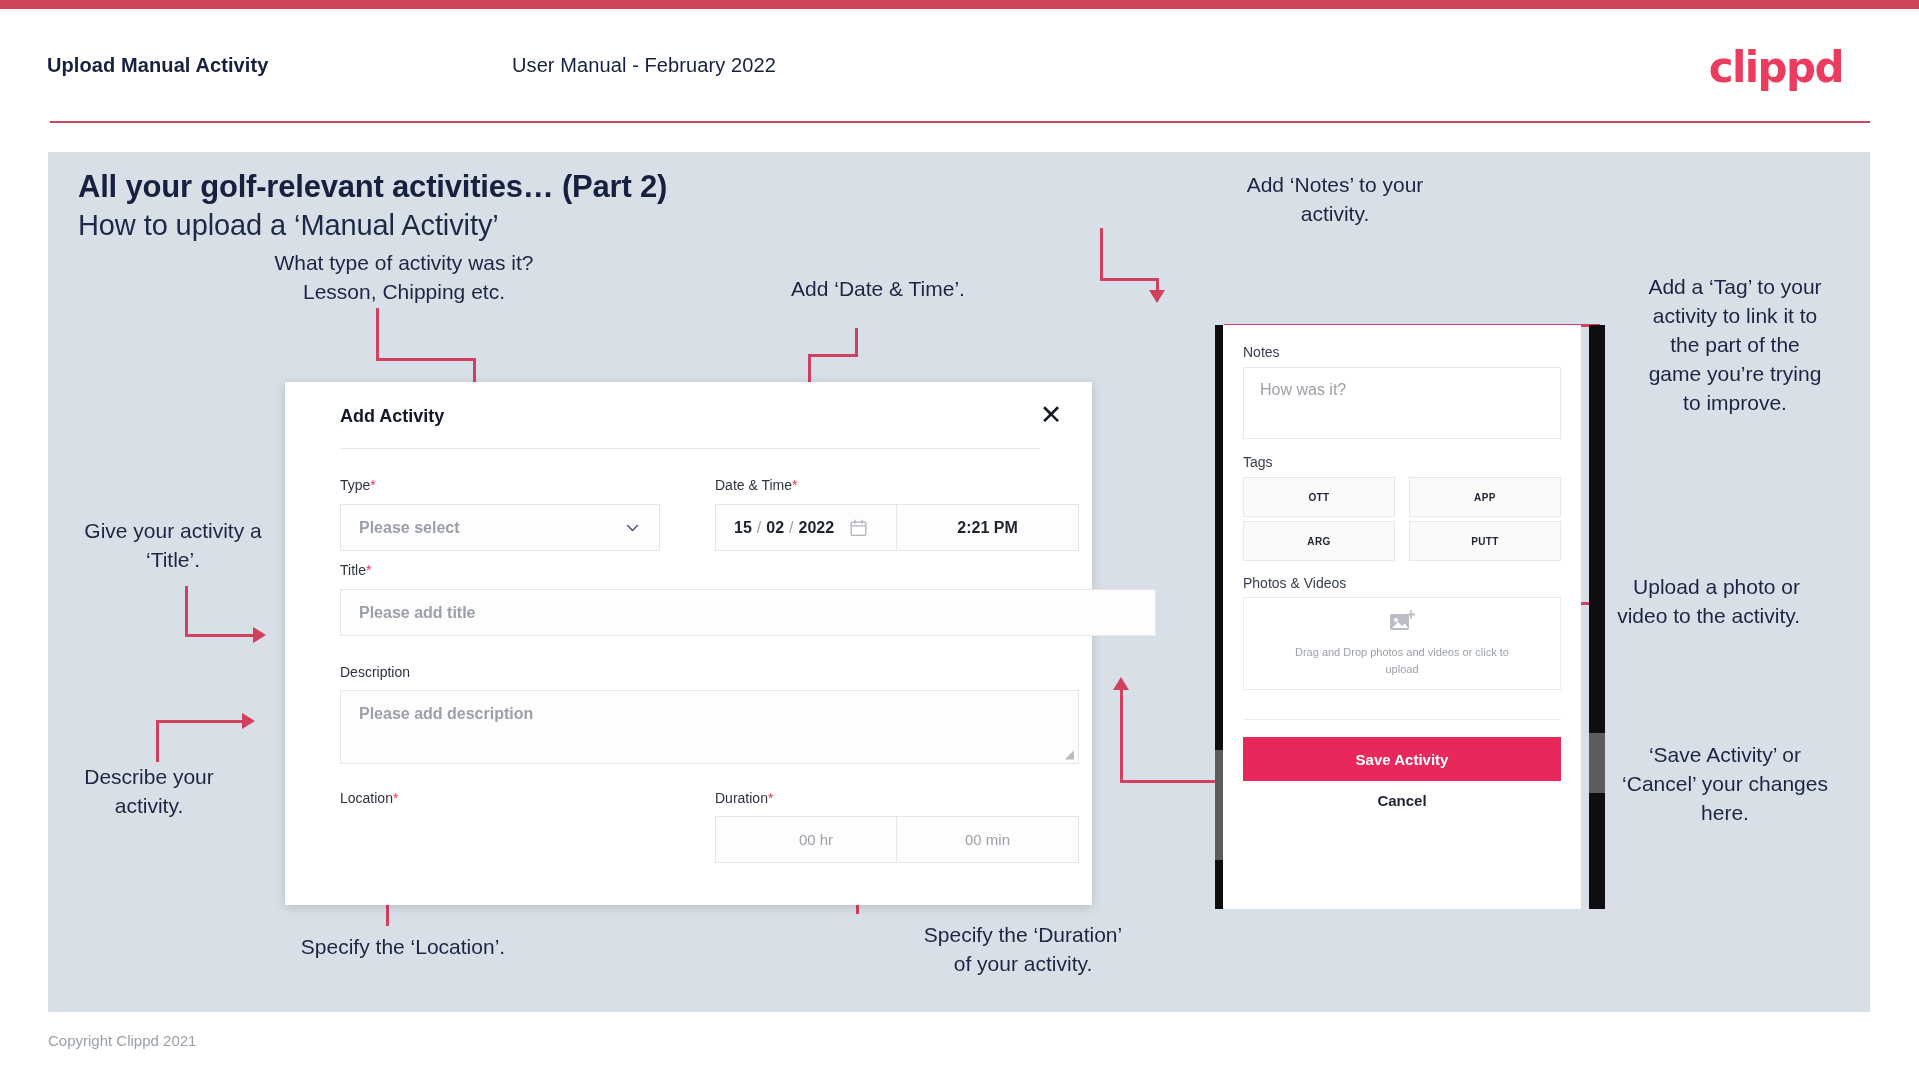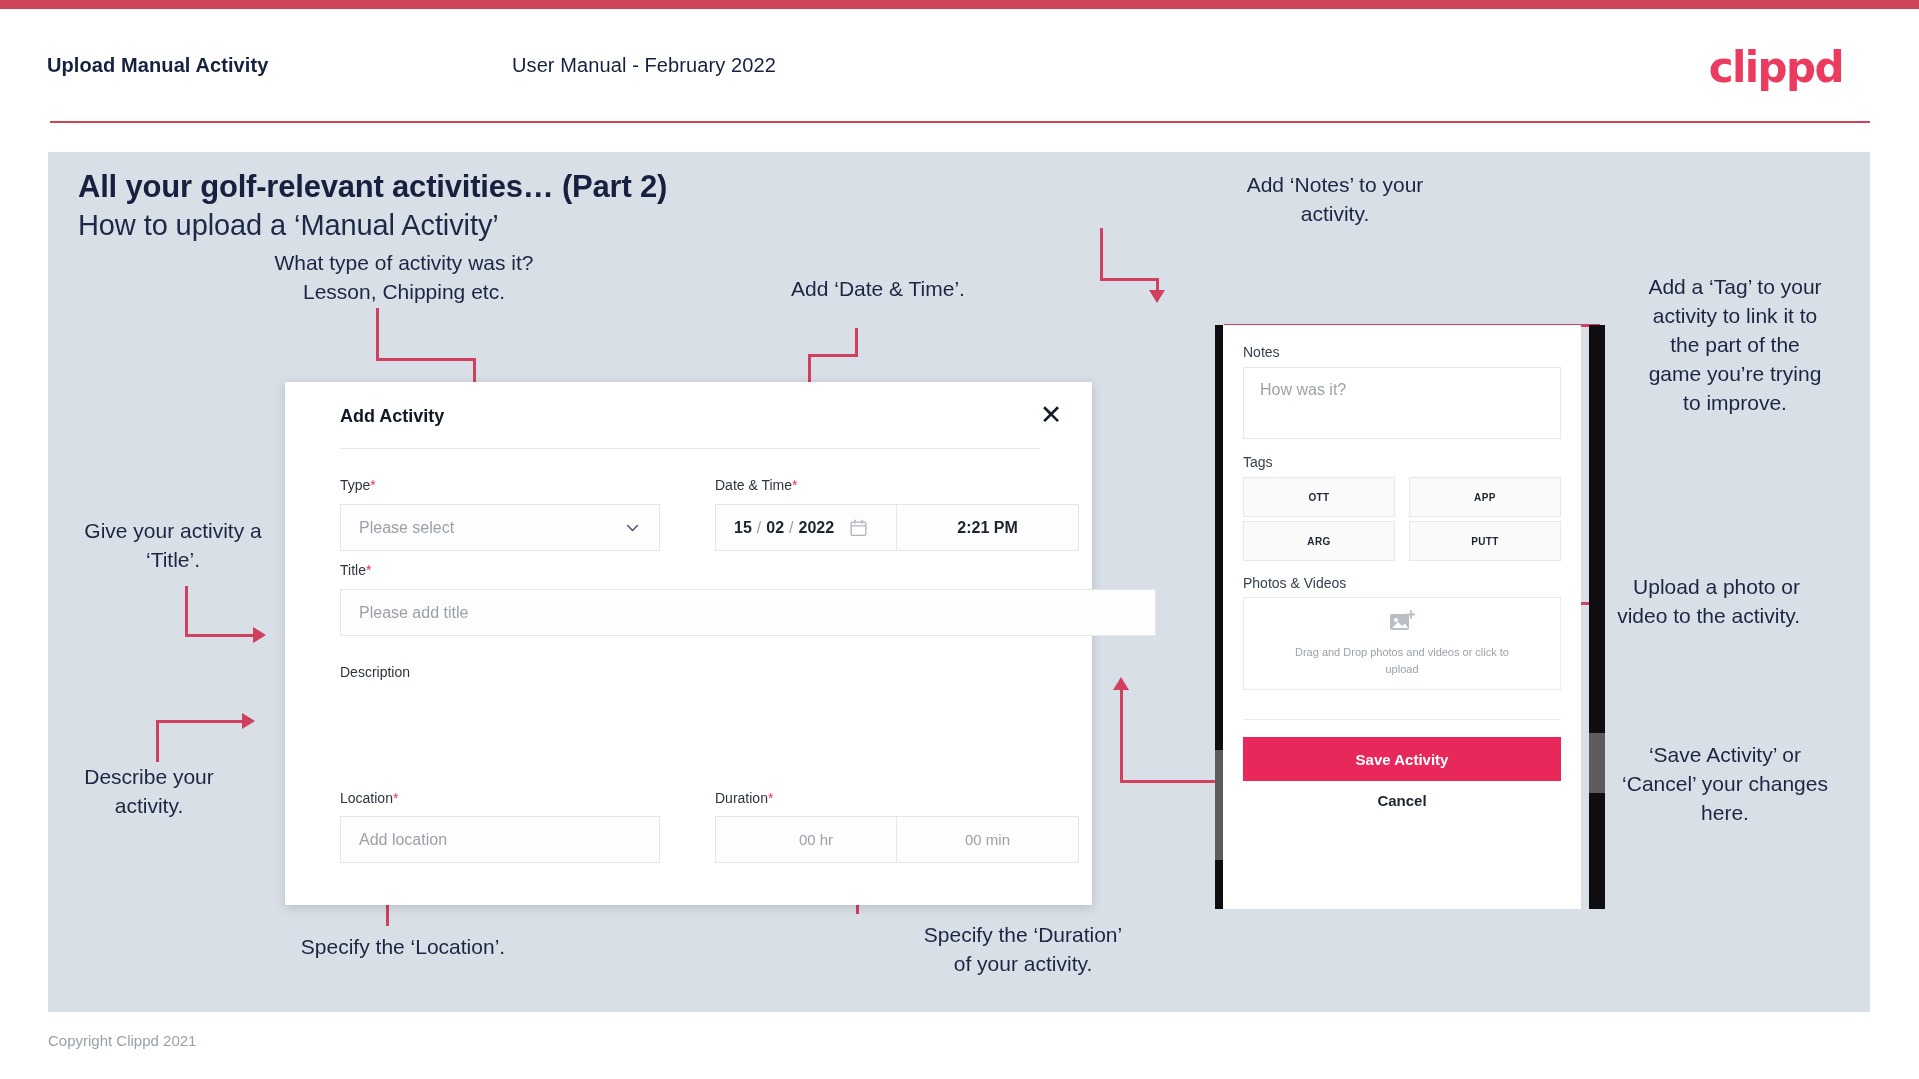--- a/index.html
+++ b/index.html
@@ -133,21 +133,21 @@
   .req { color: #e8304f; font-size: 14px; }
 
   .input-box {
     position: absolute;
     background: #fdfdfd;
     border: 1px solid #e4e6e9;
     display: flex; align-items: center;
   }
   .input-ph {
     font-size: 16px; color: #9aa0a9; padding-left: 18px;
-    font-weight: 400;
+    font-weight: 700;
   }
   .chev {
     position: absolute; right: 20px; top: 50%;
     transform: translateY(-50%);
     width: 13px; height: 13px;
   }
   .date-seg {
     font-size: 16px; color: #1d2430; font-weight: 600;
     display: flex; align-items: center;
   }
@@ -383,26 +383,27 @@
   <div class="field-label" style="left:55px; top:180px;">
     <span>Title</span><span class="req">*</span>
   </div>
   <div class="input-box" style="left:55px; top:207px; width:816px; height:47px;">
     <span class="input-ph">Please add title</span>
   </div>
 
   <div class="field-label" style="left:55px; top:282px;">
     <span>Description</span><span class="req"></span>
   </div>
+  <div class="input-box" style="left:55px; top:308px; width:739px; height:74px; align-items:flex-start;">
+    <span class="input-ph" style="padding-top:14px;">Please add description</span>
+    <span class="ta-resize">◢</span>
+  </div>
 
   <div class="field-label" style="left:55px; top:408px;">
     <span>Location</span><span class="req">*</span>
-  </div>
-  <div class="input-box" style="left:55px; top:434px; width:320px; height:47px;">
-    <span class="input-ph">Add location</span>
   </div>
 
   <div class="field-label" style="left:430px; top:408px;">
     <span>Duration</span><span class="req">*</span>
   </div>
   <div class="input-box" style="left:430px; top:434px; width:182px; height:47px;padding-left:20px;">
     <span class="center-ph">00 hr</span>
   </div>
   <div class="input-box" style="left:611px; top:434px; width:183px; height:47px;">
     <span class="center-ph">00 min</span>

